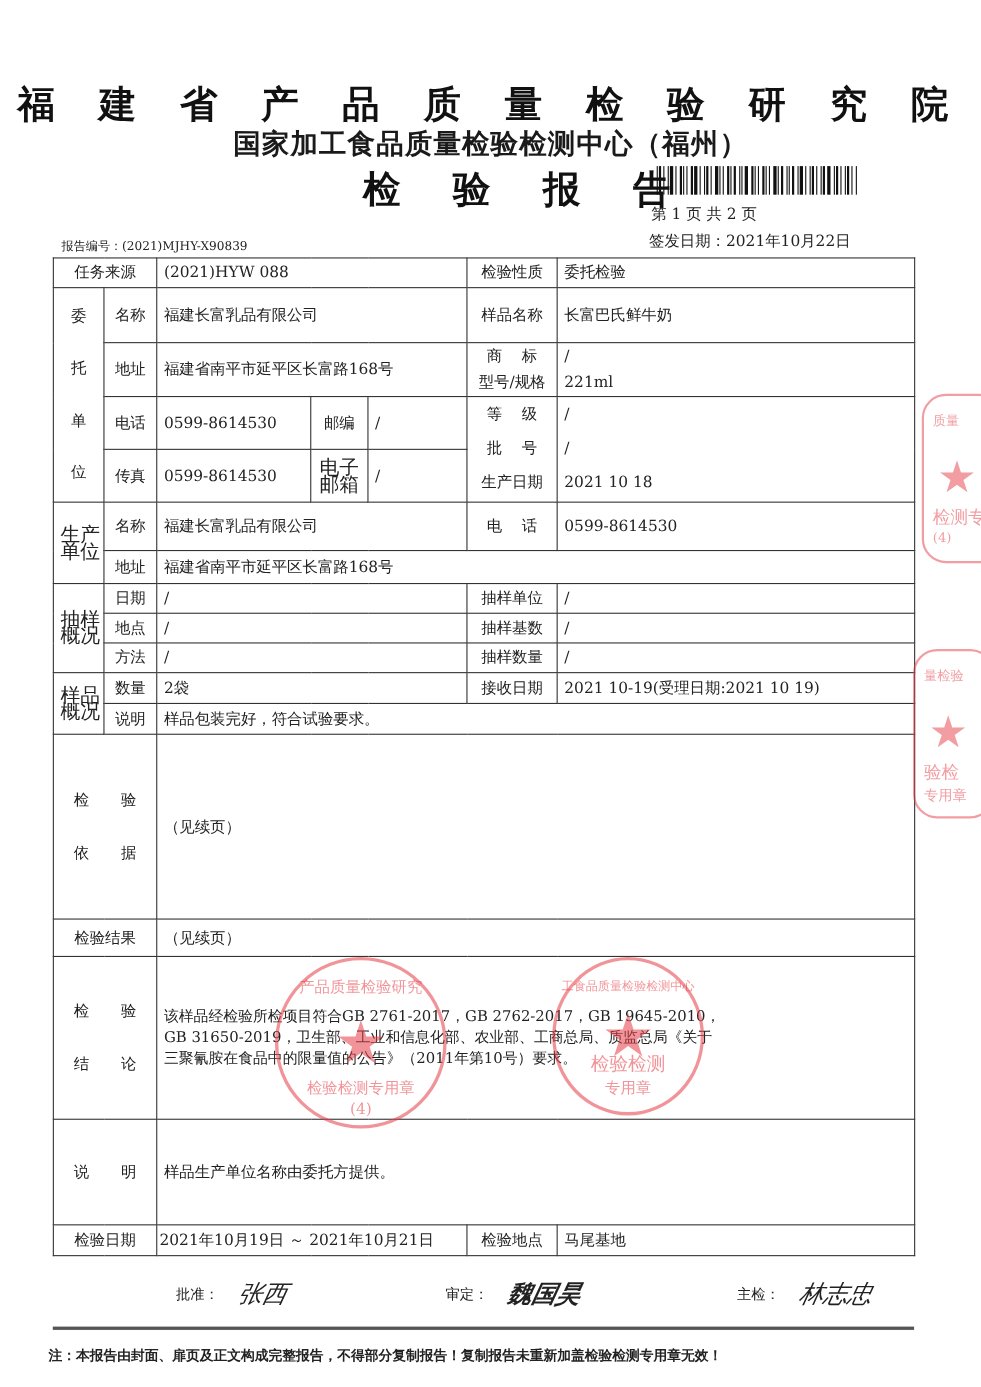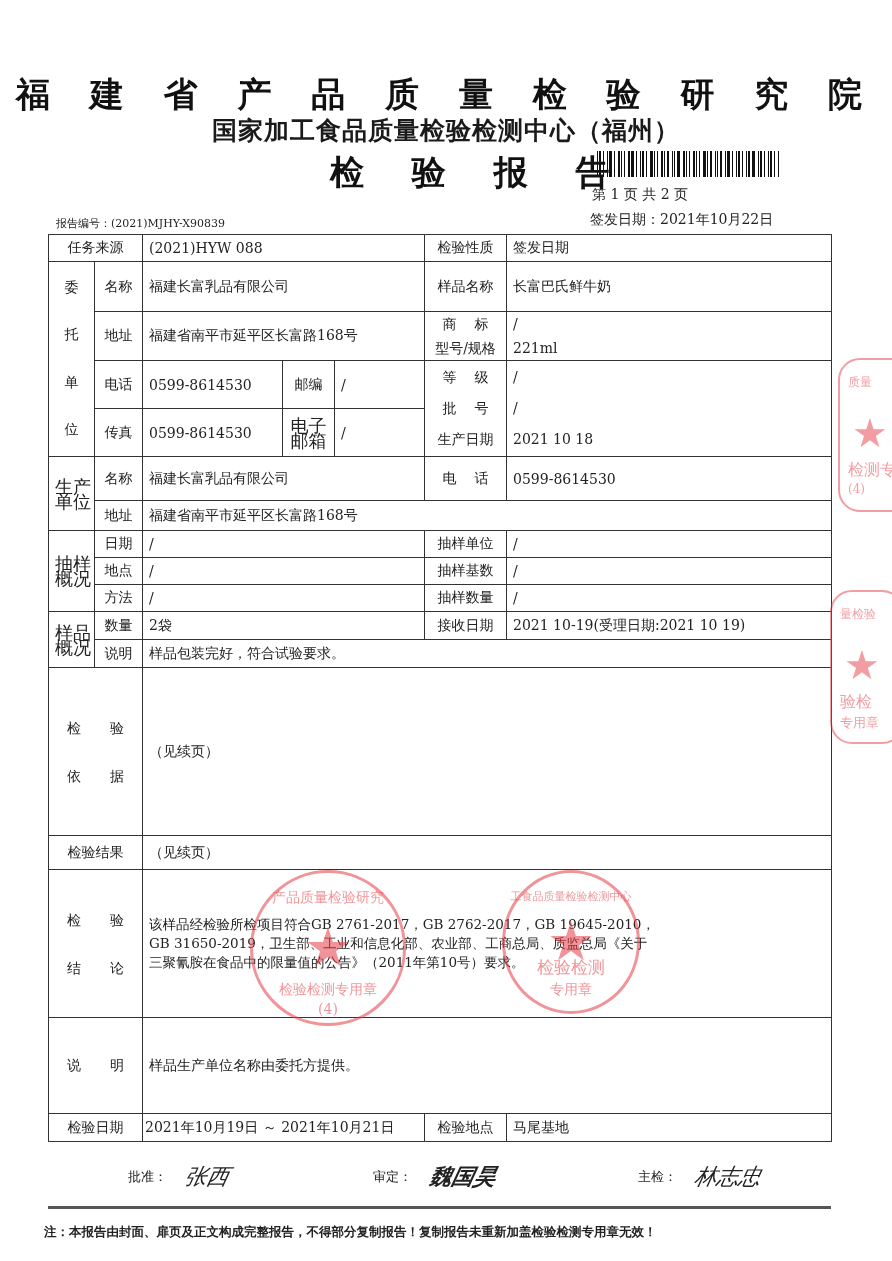--- a/index.html
+++ b/index.html
@@ -32,21 +32,21 @@
   .stamp .star { font-size:54px; line-height:1; }
   .stamp .txt { position:absolute; bottom:24px; font-size:14px; width:100%; text-align:center;}
   .stamp .txtTop { position:absolute; top:16px; font-size:14px; width:100%; text-align:center; }
   .sideStamp { position:absolute; border:2px solid rgba(230,60,70,0.5); border-radius:22px;
                color:rgba(230,60,70,0.5); width:70px; height:150px; }
   .sideStamp .star { position:absolute; top:50px; left:12px; font-size:40px; }
   .sideStamp .t1 { position:absolute; top:14px; left:8px; font-size:12px; }
   .sideStamp .t2 { position:absolute; top:100px; left:8px; font-size:16px; }
 
   .signrow { left:48px; top:1150px; width:783px; height:52px; font-size:13px; }
-  .sign-item { position:absolute; top:12px; display:flex; align-items:center; gap:18px; }
+  .sign-item { position:absolute; top:12px; display:flex; align-items:center; gap:18px;margin-left:32px; }
   .sig { font-family:"DejaVu Serif",serif; font-style:italic; font-size:22px; color:#222; transform:skewX(-12deg); }
   .hr { left:48px; top:1206px; width:783px; height:3px; background:#555; }
   .note { left:44px; top:1224px; font-size:12.5px; font-weight:bold;
           font-family:Liberation Sans, sans-serif; }
 </style>
 </head>
 <body>
 
 <div class="abs title1">福 建 省 产 品 质 量 检 验 研 究 院</div>
 <div class="abs title2">国家加工食品质量检验检测中心（福州）</div>
@@ -123,21 +123,21 @@
       <col style="width:90px">
       <col style="width:82px">
       <col style="width:325px">
   </colgroup>
 
   <tbody>
       <tr style="height:27px">
     <td colspan="2" class="c">任务来源</td>
     <td colspan="3">(2021)HYW 088</td>
     <td class="c">检验性质</td>
-    <td>签发日期</td>
+    <td>委托检验</td>
   </tr>
 
   <tr style="height:50px">
     <td rowspan="4" class="c" style="padding:0">
       <div class="vlbl" style="height:190px">
         <span>委</span>
         <span>托</span>
         <span>单</span>
         <span>位</span>
       </div>

